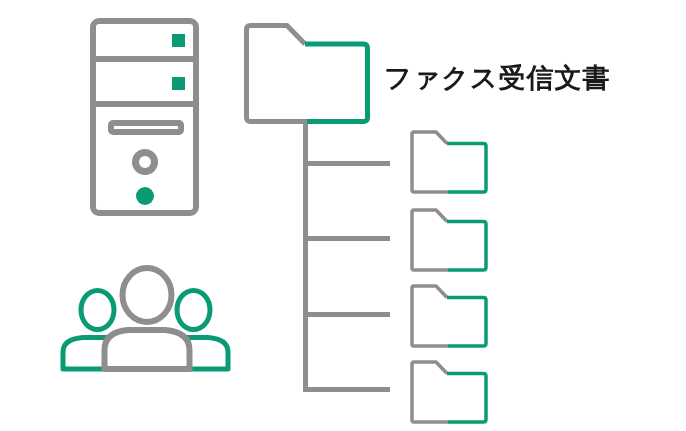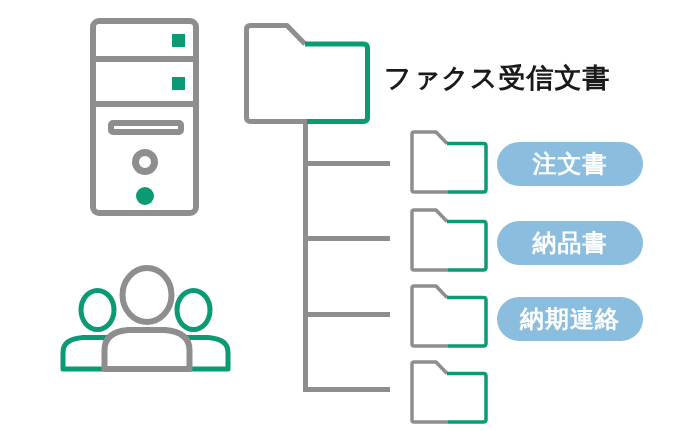--- a/index.html
+++ b/index.html
@@ -92,17 +92,14 @@
   </svg>
   <svg class="abs" style="left:408px;top:284px;" width="82" height="64" viewBox="0 0 82 64">
     <path class="folder-gray" stroke-width="3.5" d="M 40,62 H 6 Q 4,62 4,60 V 4 Q 4,2 6,2 H 28 L 39,13.5"></path>
     <path class="folder-green" stroke-width="3.5" d="M 39,13.5 H 75.5 Q 78,13.5 78,16 V 59.5 Q 78,62 75.5,62 H 40"></path>
   </svg>
   <svg class="abs" style="left:408px;top:360px;" width="82" height="64" viewBox="0 0 82 64">
     <path class="folder-gray" stroke-width="3.5" d="M 40,62 H 6 Q 4,62 4,60 V 4 Q 4,2 6,2 H 28 L 39,13.5"></path>
     <path class="folder-green" stroke-width="3.5" d="M 39,13.5 H 75.5 Q 78,13.5 78,16 V 59.5 Q 78,62 75.5,62 H 40"></path>
   </svg>
 
-  <div class="abs pill" style="top:142px;">注文書</div>
-  <div class="abs pill" style="top:220.5px;">納品書</div>
-  <div class="abs pill" style="top:296.5px;">納期連絡</div>
 
 </div>
 
 </body></html>

